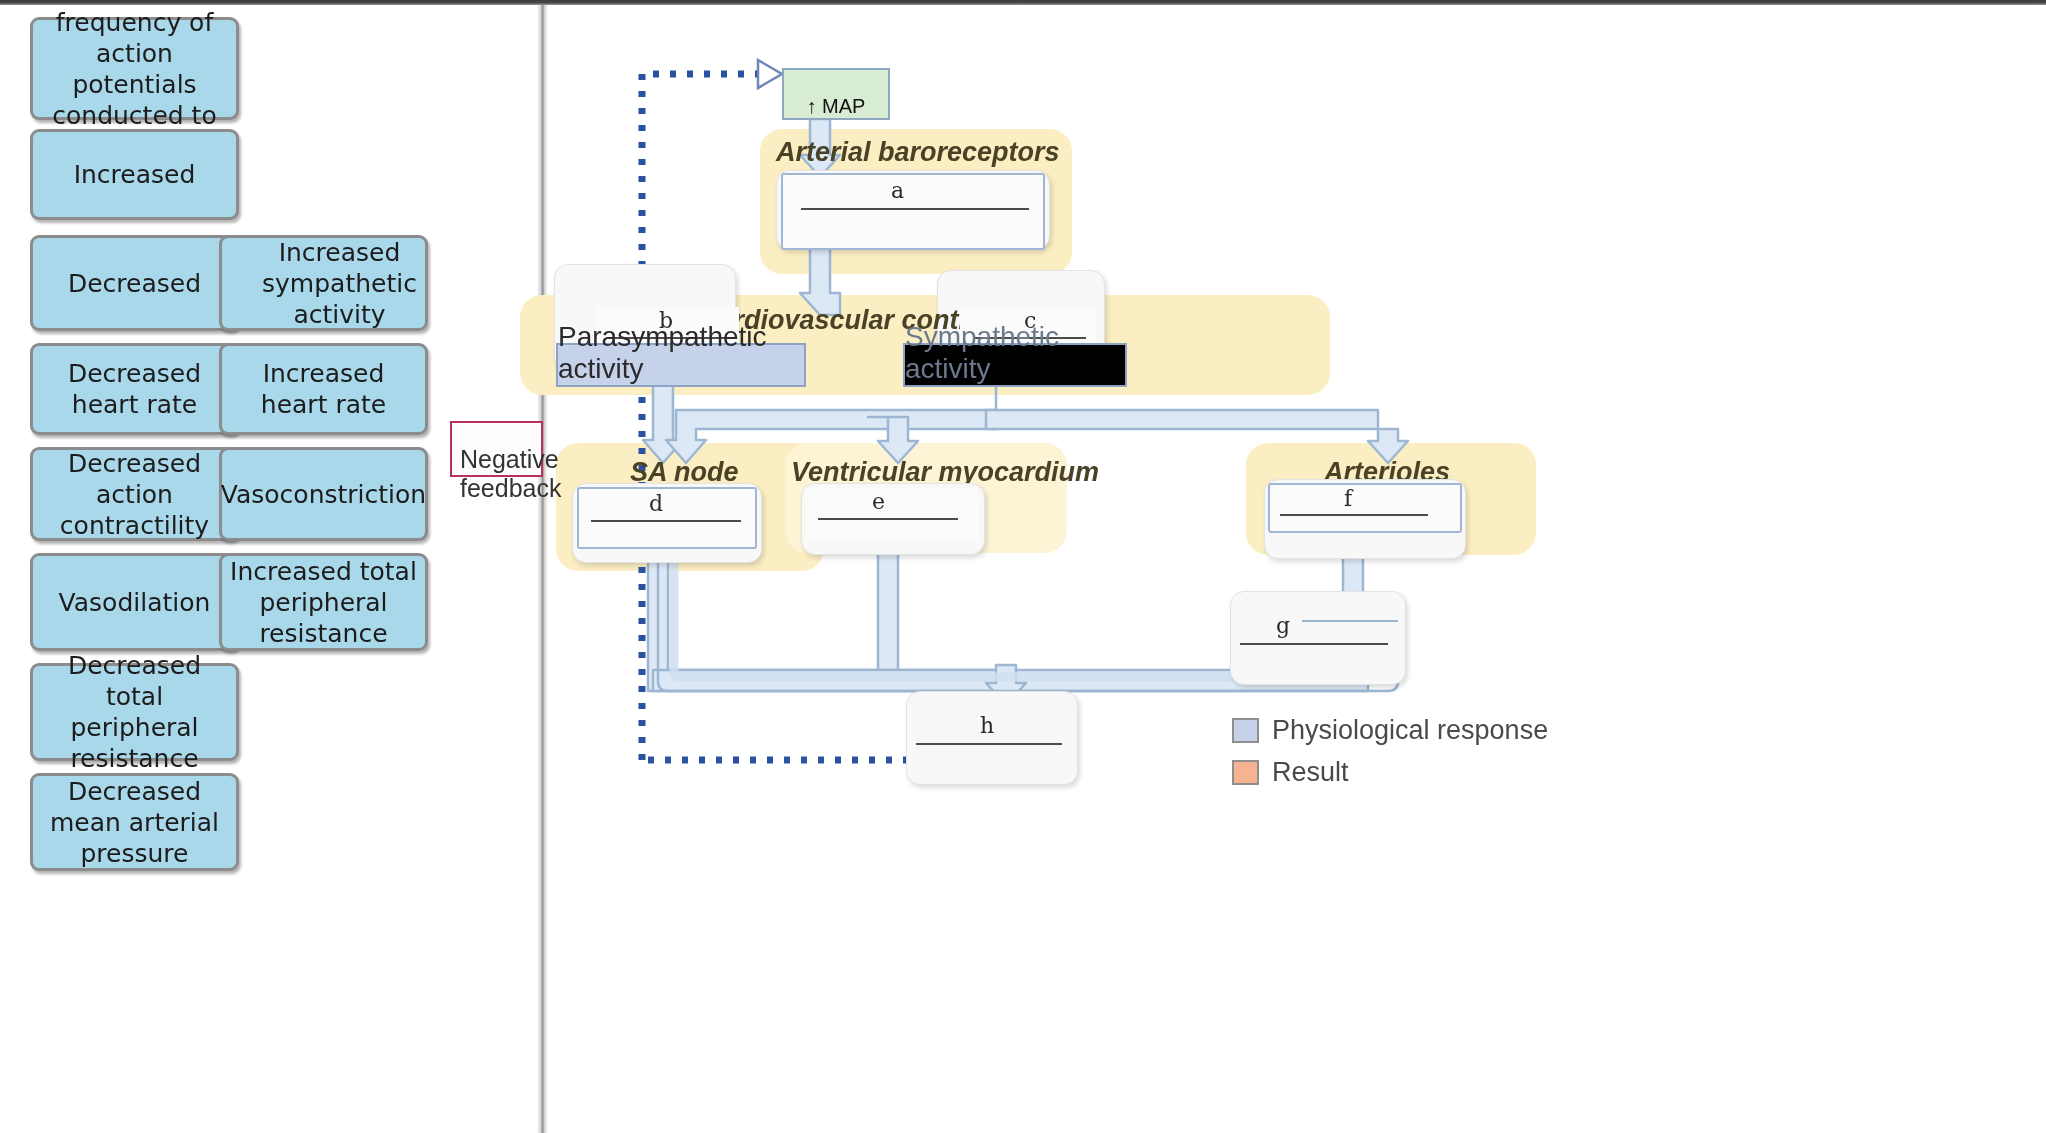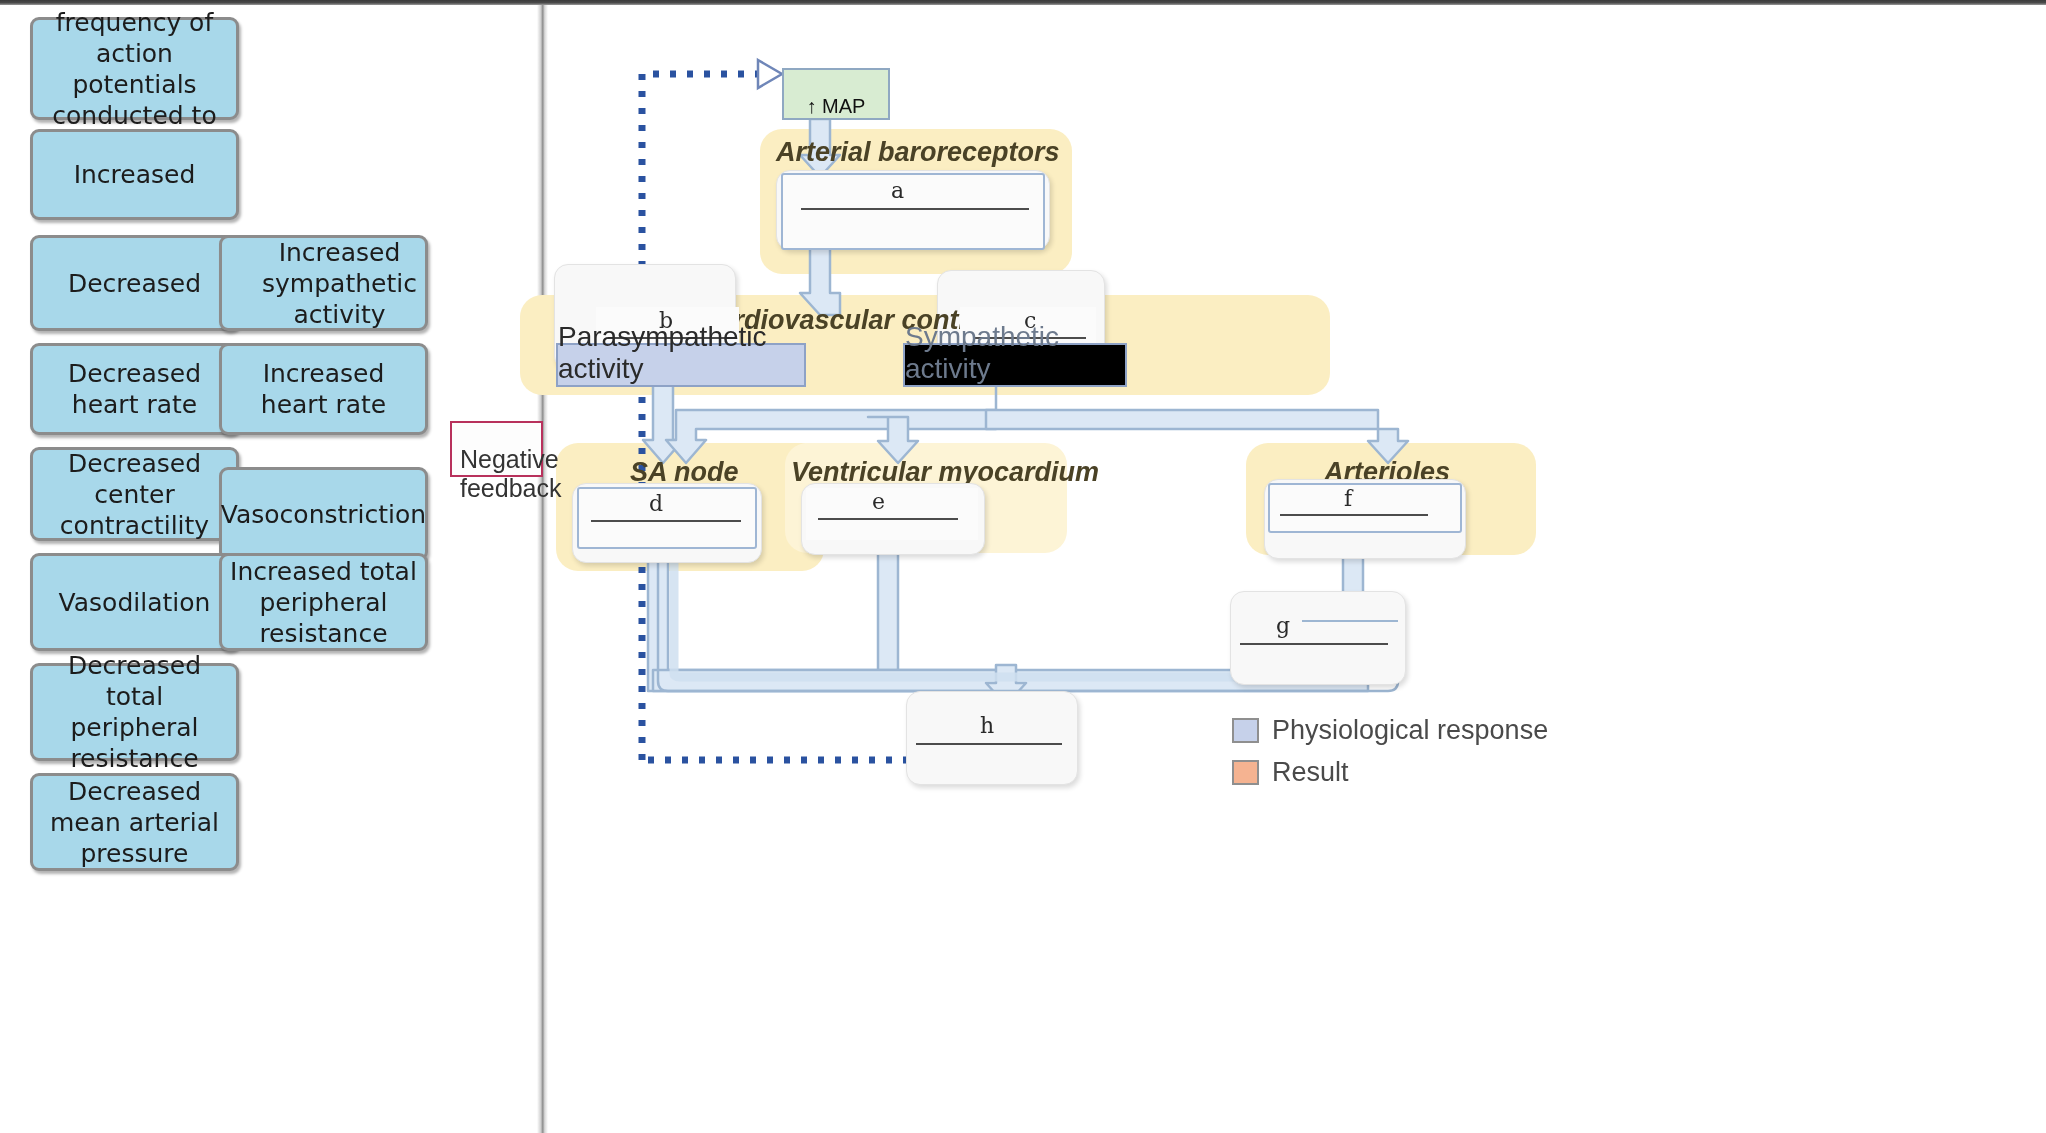--- a/index.html
+++ b/index.html
@@ -119,23 +119,23 @@
     <div class="tile" style="left:219px;top:230px;width:209px;height:96px;padding-left:40px;">
       <span>Increased sympathetic activity</span>
     </div>
     <div class="tile" style="left:30px;top:338px;width:209px;height:92px;">
       <span>Decreased heart rate</span>
     </div>
     <div class="tile" style="left:219px;top:338px;width:209px;height:92px;">
       <span>Increased heart rate</span>
     </div>
     <div class="tile" style="left:30px;top:442px;width:209px;height:94px;">
-      <span>Decreased center contractility</span>
-    </div>
-    <div class="tile" style="left:219px;top:442px;width:209px;height:94px;margin-top:20px;">
+      <span>Decreased action contractility</span>
+    </div>
+    <div class="tile" style="left:219px;top:442px;width:209px;height:94px;">
       <span>Vasoconstriction</span>
     </div>
     <div class="tile" style="left:30px;top:548px;width:209px;height:98px;">
       <span>Vasodilation</span>
     </div>
     <div class="tile" style="left:219px;top:548px;width:209px;height:98px;">
       <span>Increased total peripheral resistance</span>
     </div>
     <div class="tile" style="left:30px;top:658px;width:209px;height:98px;">
       <span>Decreased total peripheral resistance</span>

